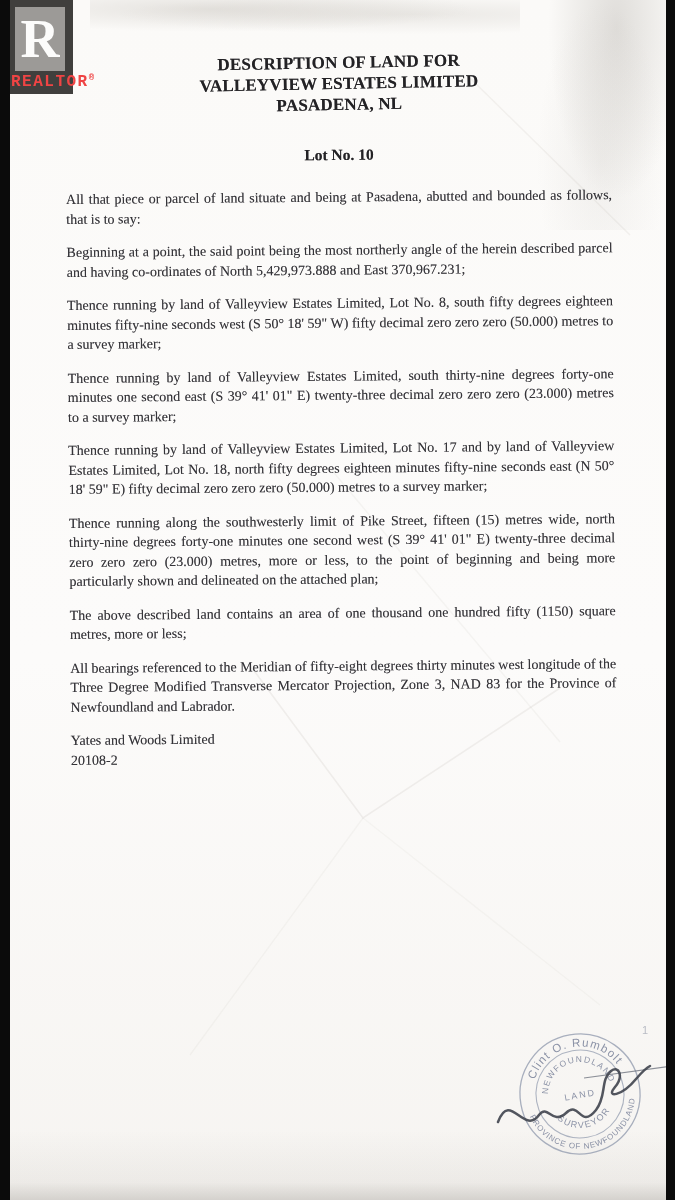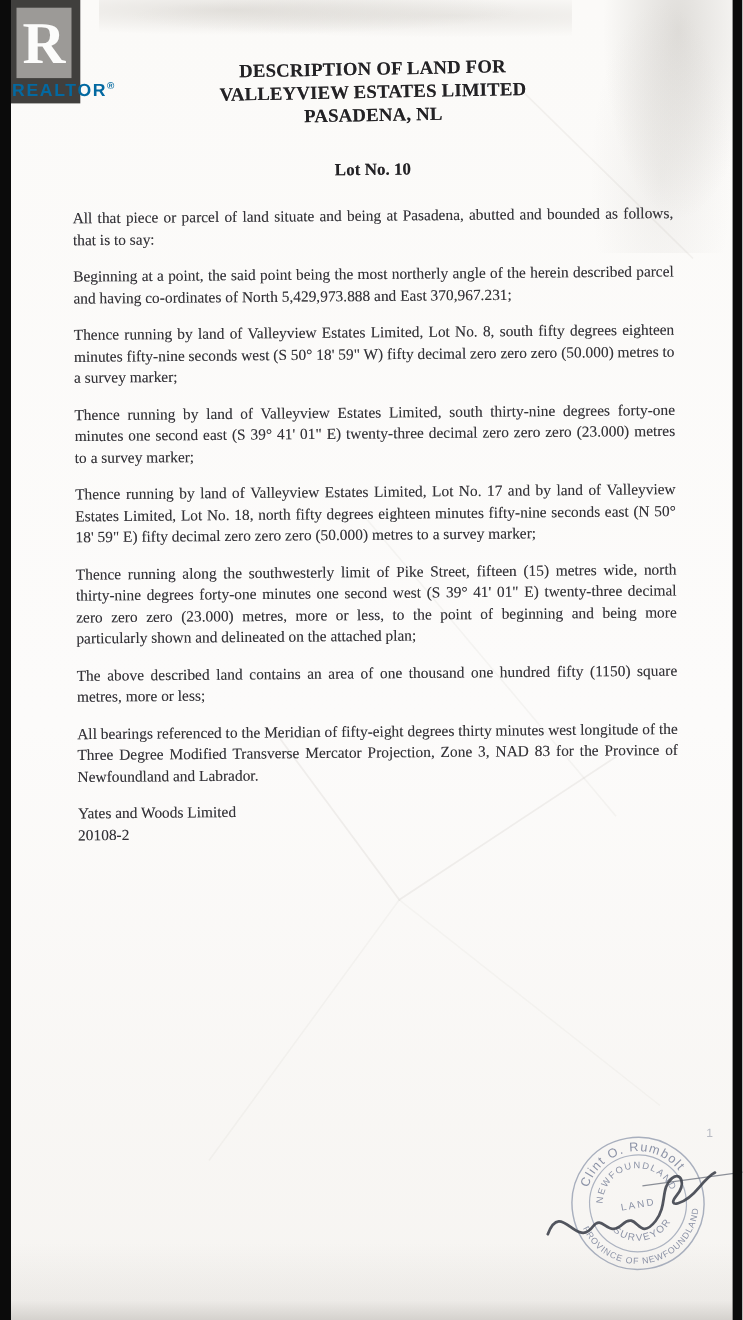--- a/index.html
+++ b/index.html
@@ -21,21 +21,21 @@
                radial-gradient(ellipse at 50% 70%,rgba(158,153,146,0.12),rgba(158,153,146,0) 70%);}
   .bleed{position:absolute;left:0;top:0;z-index:1;}
 
   
   .logo{position:absolute;left:10px;top:0;width:96px;height:98px;z-index:5;}
   .logo-outer{position:absolute;left:0;top:0;width:63px;height:94px;background:#31302e;opacity:0.93;}
   .logo-inner{position:absolute;left:5px;top:7px;width:50px;height:64px;background:#9c9a97;
     display:flex;align-items:center;justify-content:center;}
   .logo-r{font-family:"Liberation Serif",serif;font-weight:bold;font-size:54px;line-height:1;color:#fcfcfb;}
   .logo-word{position:absolute;left:1px;top:73px;white-space:nowrap;
-    font-family:Liberation Sans, sans-serif;font-weight:bold;font-size:16px;letter-spacing:1.5px;color:#0369a1;}
+    font-family:Liberation Mono, monospace;font-weight:bold;font-size:16px;letter-spacing:1.5px;color:#ef4444;}
   .logo-word .reg{font-size:9px;vertical-align:super;letter-spacing:0;}
 
   
   .doc{position:absolute;left:66px;top:0;width:546px;z-index:3;color:#333236;}
   .title{margin-top:52px;text-align:center;font-weight:bold;font-size:17px;line-height:21px;
     letter-spacing:0.2px;color:#232225;transform:rotate(-1.1deg);
     text-shadow:0 0 0.6px rgba(35,34,37,0.55);}
   .lot{margin-top:31px;text-align:center;font-weight:bold;font-size:15.5px;color:#232225;
     transform:rotate(-0.6deg);text-shadow:0 0 0.6px rgba(35,34,37,0.5);}
   .bodytext{transform:rotate(-0.5deg);transform-origin:0 0;}

